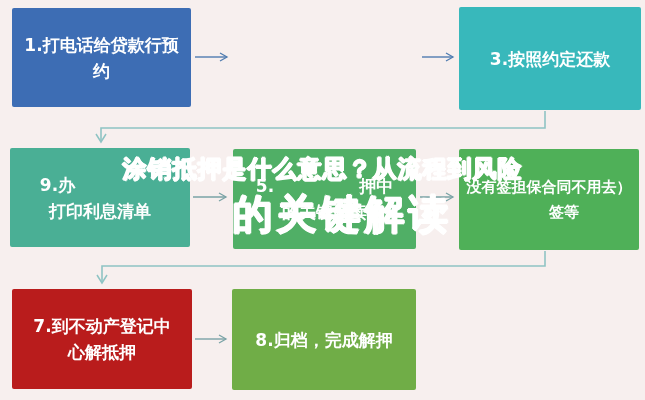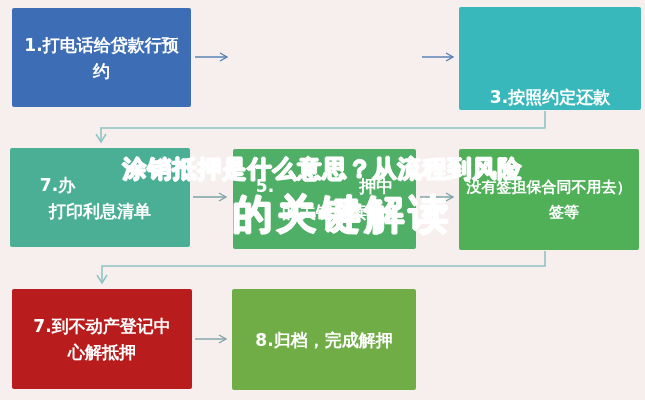--- a/index.html
+++ b/index.html
@@ -10,21 +10,21 @@
   }
   .box{
     position:absolute;z-index:1;
     display:flex;flex-direction:column;justify-content:center;align-items:center;
     color:#ffffff;font-weight:bold;font-size:17px;line-height:26px;
     text-align:center;border-radius:2px;
   }
   .box .line{white-space:pre;}
   .b1{left:12px;top:8px;width:179px;height:99px;}
   .b2{left:233px;top:8px;width:186px;height:102px;}
-  .b3{left:459px;top:7px;width:182px;height:103px;justify-content:flex-end;}
+  .b3{left:459px;top:7px;width:182px;height:103px;}
   .b4{left:10px;top:148px;width:180px;height:99px;}
   .b5{left:233px;top:149px;width:183px;height:100px;align-items:center;}
   .b6{left:459px;top:149px;width:180px;height:101px;font-size:15px;line-height:25px;}
   .b7{left:12px;top:289px;width:180px;height:100px;}
   .b8{left:232px;top:289px;width:184px;height:101px;}
   .connectors{position:absolute;left:0;top:0;z-index:2;}
   .ar-top{stroke:var(--arrow-top);stroke-width:1.4;fill:none;}
   .ar-low{stroke:var(--arrow-low);stroke-width:1.4;fill:none;}
   .cn{stroke:var(--conn);stroke-width:1.6;fill:none;}
   .mk-top{stroke:var(--arrow-top);fill:none;stroke-width:1.3;}
@@ -44,21 +44,21 @@
 <div class="stage" style="background: rgb(247, 239, 238); padding-left: 44px;">
 
   <div class="box b1" style="background: rgb(61, 109, 180);">
       <div class="line">1.打电话给贷款行预</div>
       <div class="line">约</div>
     </div>
   <div class="box b3" style="background: rgb(56, 184, 187);">
       <div class="line">3.按照约定还款</div>
     </div>
   <div class="box b4" style="background: rgb(74, 175, 149);">
-      <div class="line">7.办　　　　　</div>
+      <div class="line">9.办　　　　　</div>
       <div class="line">打印利息清单</div>
     </div>
   <div class="box b5" style="background: rgb(80, 175, 102);">
       <div class="line">5.　　　　　押中</div>
       <div class="line">的关键解读</div>
     </div>
   <div class="box b6" style="background: rgb(79, 176, 88);">
       <div class="line">没有签担保合同不用去）</div>
       <div class="line">　　　　签等　　</div>
     </div>

